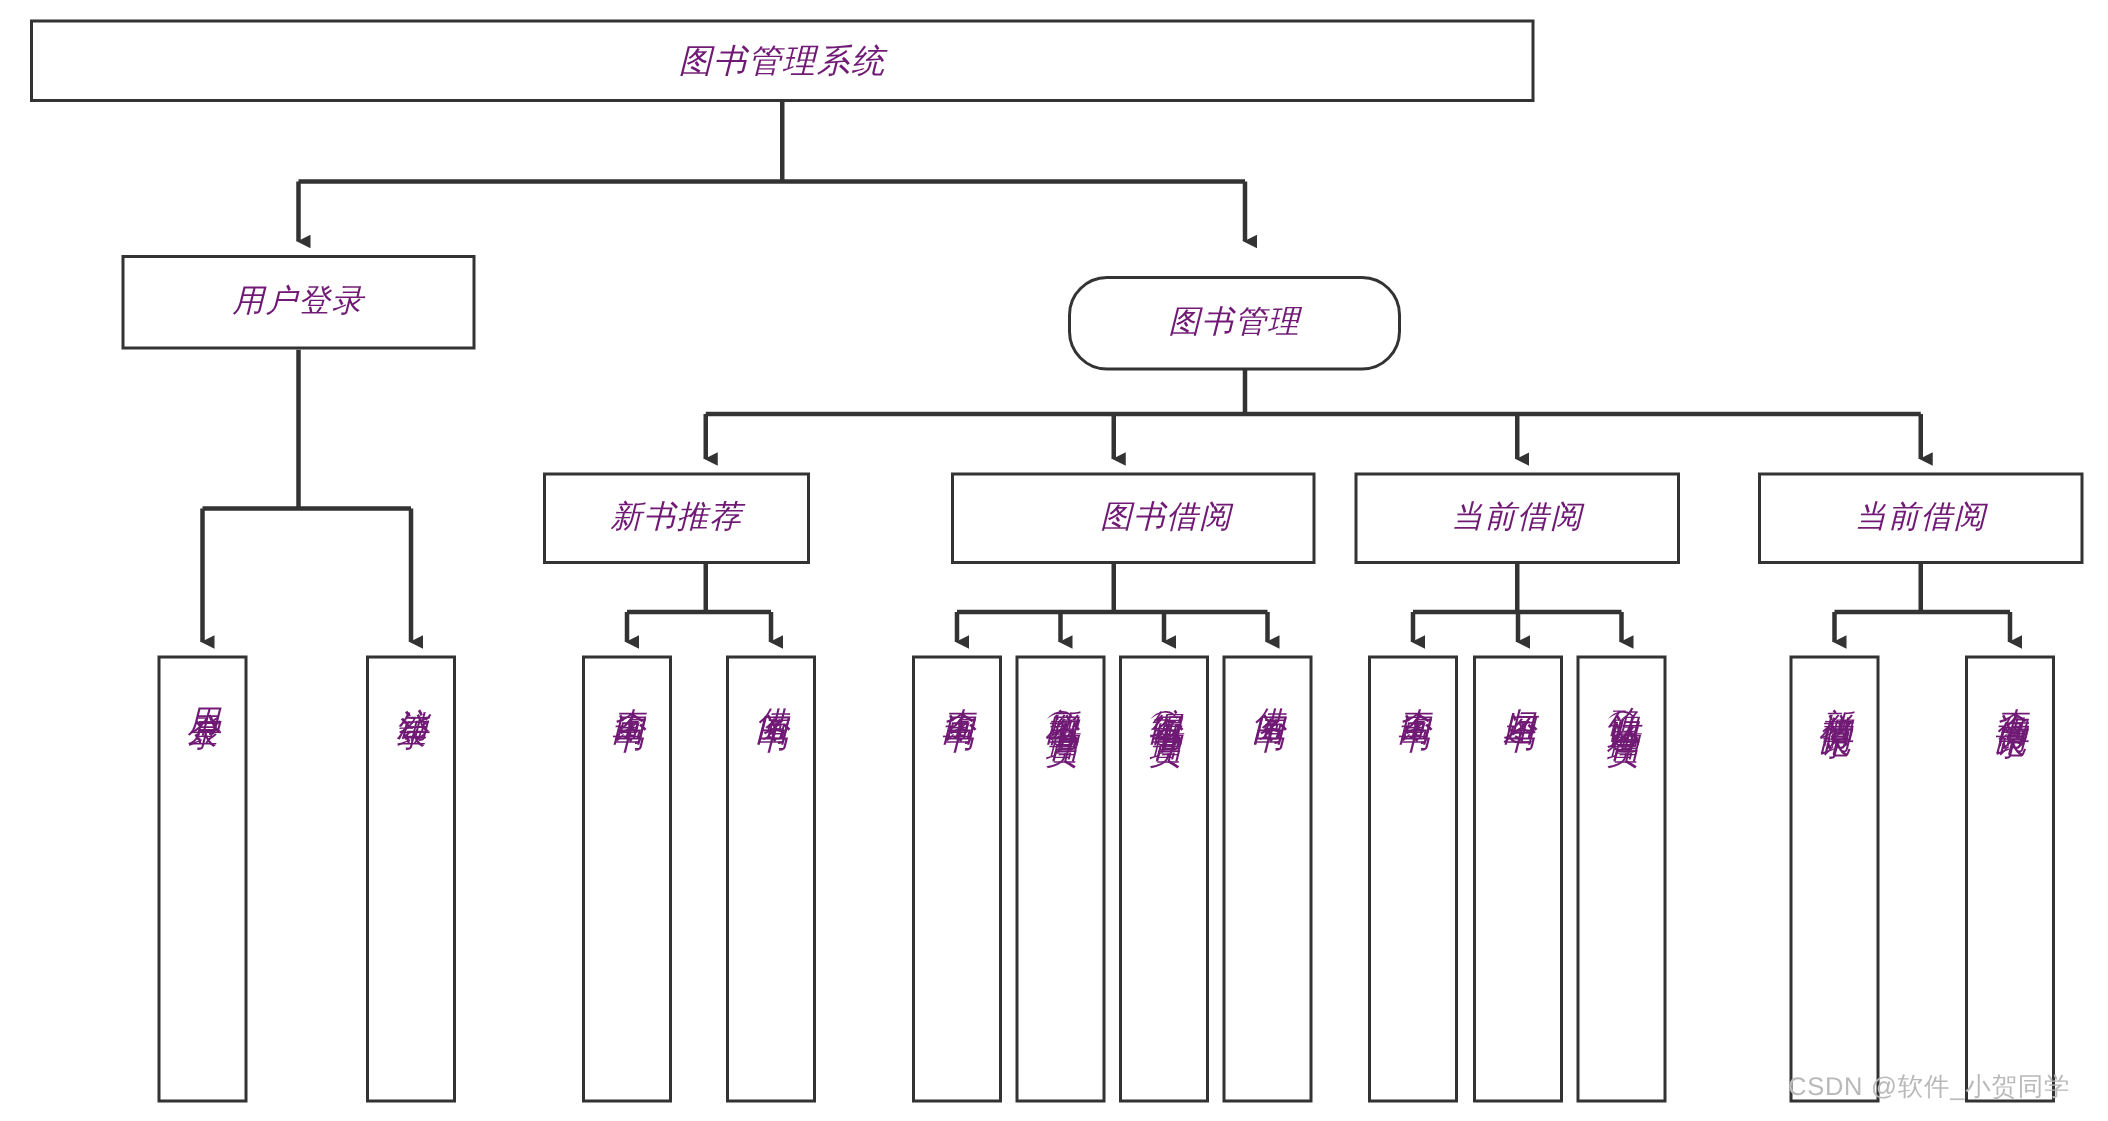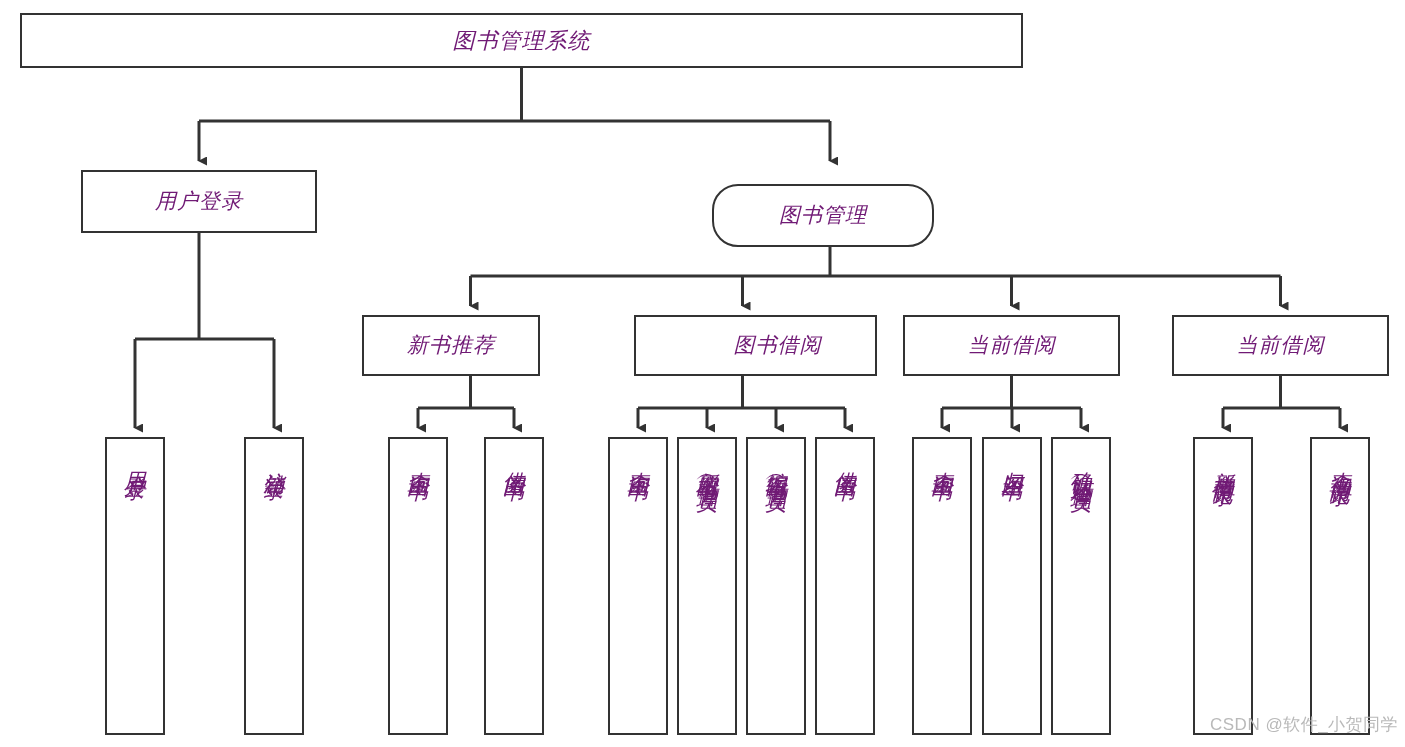--- a/index.html
+++ b/index.html
@@ -166,14 +166,14 @@
         <span class="label">确认归还（管理员）</span>
       </div>
       <div class="node vert" style="left: 1193px; top: 437px; width: 60px; height: 298px;">
         <span class="label">新增借阅记录</span>
       </div>
       <div class="node vert" style="left: 1310px; top: 437px; width: 60px; height: 298px;">
         <span class="label">查询借阅记录</span>
       </div>
     </div>
 
-  <div class="watermark" style="left:1192px;top:713px;margin-left:18px;">CSDN @软件_小贺同学</div>
+  <div class="watermark" style="left:1192px;top:713px;">CSDN @软件_小贺同学</div>
 </div>
 
 </body></html>

